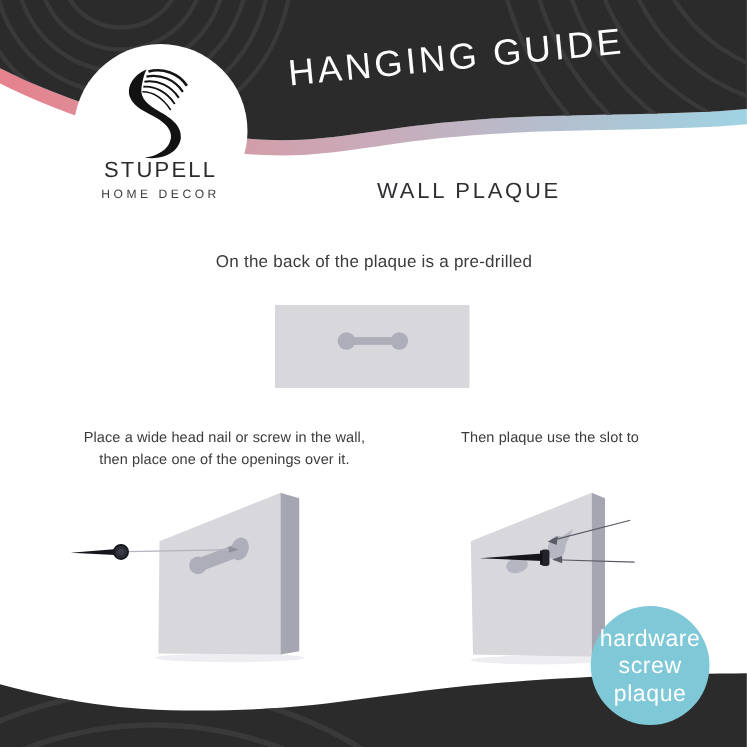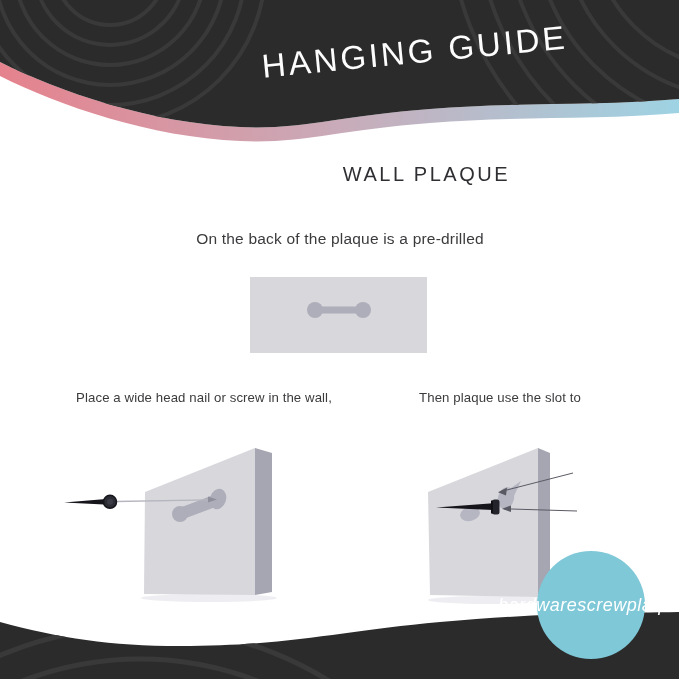--- a/index.html
+++ b/index.html
@@ -53,24 +53,23 @@
   #plaque-back{left:250px;top:277px;}
 
   
   #illus-left{left:40px;top:440px;}
   #illus-right{left:420px;top:440px;z-index:2;}
 
   
   .badge{
     left:537px;top:551px;width:108px;height:108px;border-radius:50%;
     background:var(--badge_teal,#7ec8d8);z-index:10;
-    display:flex;flex-direction:row;justify-content:center;align-items:center;
-    color:#ffffff;font-size:18px;line-height:25px;font-weight:500;letter-spacing:0.5px;
+    display:flex;flex-direction:column;justify-content:center;align-items:center;
+    color:#ffffff;font-size:21px;line-height:25px;font-weight:500;letter-spacing:0.5px;
     text-align:center;
-    font-style:italic;
   }
 
   
   #bottom-banner{left:0;top:605px;z-index:4;}
 </style>
 </head>
 <body>
 
 <div class="canvas">
 
@@ -99,38 +98,56 @@
         <circle cx="740" cy="-80" r="178"></circle>
       <circle cx="740" cy="-80" r="206"></circle>
         <circle cx="740" cy="-80" r="234"></circle>
       <circle cx="740" cy="-80" r="262"></circle>
         <circle cx="740" cy="-80" r="290"></circle>
     </g>
   </svg>
 
   <div class="abs guide-title">HANGING GUIDE</div>
 
+  <div class="abs logo">
+    <svg class="s-mark" width="92" height="92" viewBox="0 0 100 100">
+      <path d="M36,10 C22,16 16,28 20,38 C24,48 36,52 46,58 C58,65 64,74 58,84
+               C54,91 44,96 34,97 C52,100 68,92 70,78 C71,64 58,57 48,51
+               C38,45 30,39 31,29 C32,21 34,14 36,10 Z" fill="#121212"></path>
+      <g fill="none" stroke="#121212">
+        <path d="M38,12 C52,8 68,14 76,26" stroke-width="2.6"></path>
+        <path d="M36,17 C50,14 64,20 72,32" stroke-width="2.3"></path>
+        <path d="M34,22 C47,20 60,26 68,38" stroke-width="2"></path>
+        <path d="M33,27 C44,26 56,32 64,44" stroke-width="1.8"></path>
+        <path d="M32,32 C42,32 52,38 60,50" stroke-width="1.6"></path>
+        <path d="M30,18 C26,24 26,30 30,36" stroke-width="2"></path>
+      </g>
+    </svg>
+    <div class="brand-name">STUPELL</div>
+    <div class="brand-tagline">HOME DECOR</div>
+  </div>
 
   <div class="abs subtitle">WALL PLAQUE</div>
 
   <div class="abs intro">
     <div>On the back of the plaque is a pre-drilled</div>
   </div>
 
   <svg id="plaque-back" class="abs" width="177" height="76" viewBox="0 0 177 76">
     <rect x="0" y="0" width="177" height="76" fill="#d7d7dc" style="fill:var(--plaque,#d7d7dc)"></rect>
     <g fill="#aeaeba" stroke="none" style="fill:var(--slot,#aeaeba)">
       <rect x="65" y="29.5" width="48" height="7"></rect>
       <circle cx="65" cy="33" r="8"></circle>
       <circle cx="113" cy="33" r="8"></circle>
     </g>
   </svg>
 
   <div class="abs step-text step-left-text">
     <div>Place a wide head nail or screw in the wall,</div>
+    <div>then place one of the openings over it.</div>
   </div>
   <div class="abs step-text step-right-text">
     <div>Then plaque use the slot to</div>
   </div>
 
   <svg id="illus-left" class="abs" width="250" height="170" viewBox="0 0 250 170">
     <ellipse cx="169" cy="158" rx="68" ry="4" fill="#eeeef2"></ellipse>
     <polygon points="105,52 215,8 215,155 104,154" fill="#d7d7dc" style="fill:var(--plaque,#d7d7dc)"></polygon>
     <polygon points="215,8 232,13 232,152 215,155" fill="#a6a6b2" style="fill:var(--plaque_edge,#a6a6b2)"></polygon>
     <g fill="#aeaeba" style="fill:var(--slot,#aeaeba)">

